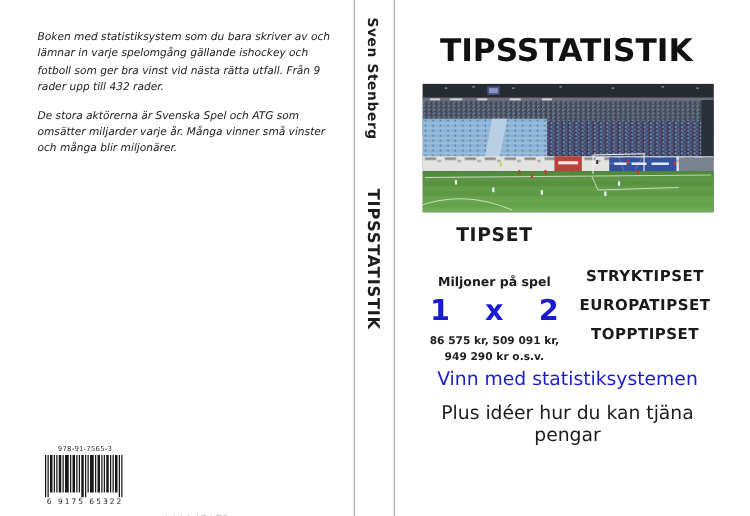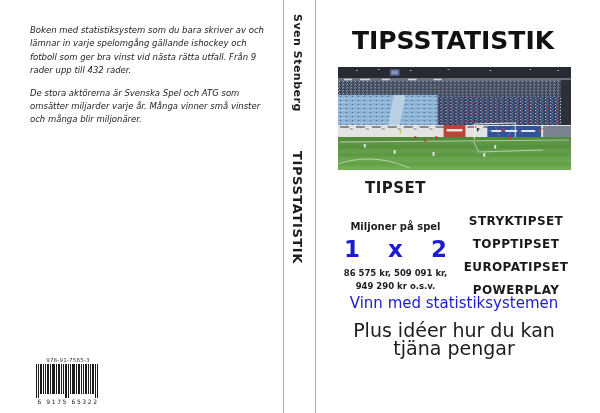--- a/index.html
+++ b/index.html
@@ -37,21 +37,21 @@
   .tipset-sub{margin-top:24px;font-size:10px;font-weight:bold;}
   .signs{display:flex;justify-content:space-between;padding:0 8px;margin-top:4px;}
   .signs span{font-size:23px;font-weight:bold;color:#1b1bd2;}
   .amounts{margin-top:5px;font-size:8.5px;font-weight:bold;line-height:12.5px;color:#222;}
 
   .col-right{left:456px;top:177px;width:120px;text-align:center;margin-top:37px;}
   .game{font-size:12px;font-weight:bold;letter-spacing:0.4px;margin-bottom:9px;color:#1a1a1a;}
 
   .tagline{left:336px;top:294px;width:236px;text-align:center;font-size:15px;
            font-weight:normal;color:#1b1bd2;}
-  .subtag{left:336px;top:322px;width:236px;text-align:center;font-size:19px;
+  .subtag{left:336px;top:322px;width:236px;text-align:center;font-size:15px;
           line-height:17.5px;color:#1c1c1c;}
 </style>
 </head>
 <body>
 
 <div class="page">
 
   <div class="abs back-text">
     <p>Boken med statistiksystem som du bara skriver av och lämnar in varje spelomgång gällande ishockey och fotboll som ger bra vinst vid nästa rätta utfall. Från 9 rader upp till 432 rader.</p>
     <p>De stora aktörerna är Svenska Spel och ATG som omsätter miljarder varje år. Många vinner små vinster och många blir miljonärer.</p>
@@ -227,23 +227,22 @@
       <span>2</span>
     </div>
     <div class="amounts">
       <div>86 575 kr, 509 091 kr,</div>
       <div>949 290 kr o.s.v.</div>
     </div>
   </div>
 
   <div class="abs col-right">
     <div class="game">STRYKTIPSET</div>
+    <div class="game">EUROPATIPSET</div>
     <div class="game">TOPPTIPSET</div>
-    <div class="game">EUROPATIPSET</div>
-    <div class="game">POWERPLAY</div>
   </div>
 
   <div class="abs tagline">Vinn med statistiksystemen</div>
   <div class="abs subtag">
     <div>Plus idéer hur du kan tjäna pengar</div>
   </div>
 
 </div>
 
 </body></html>

